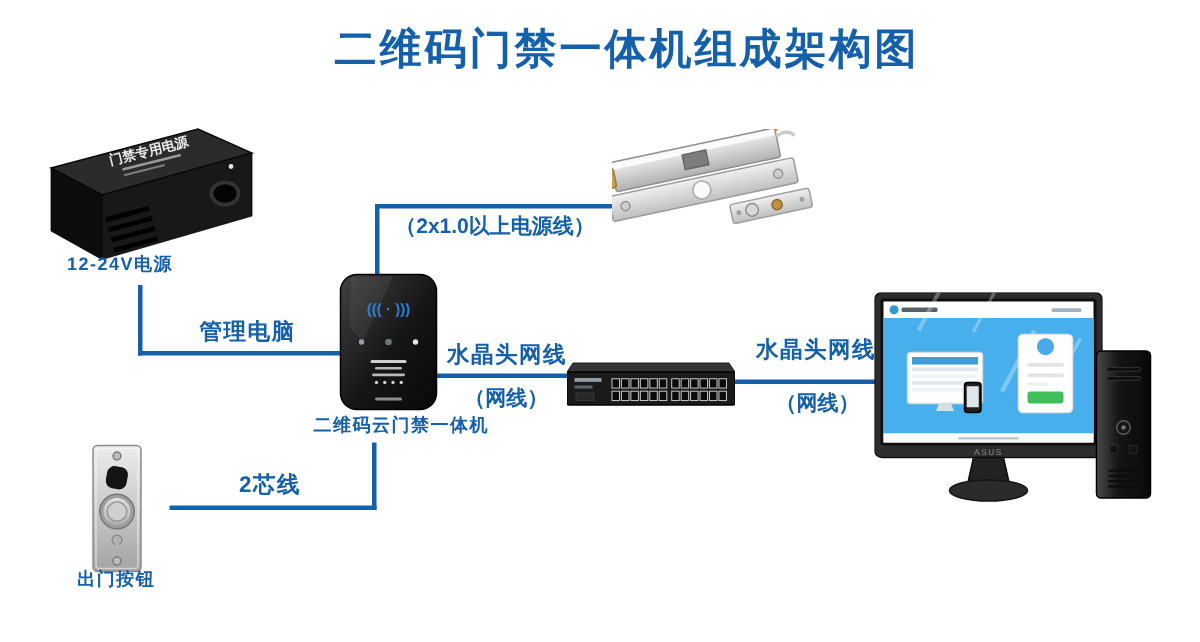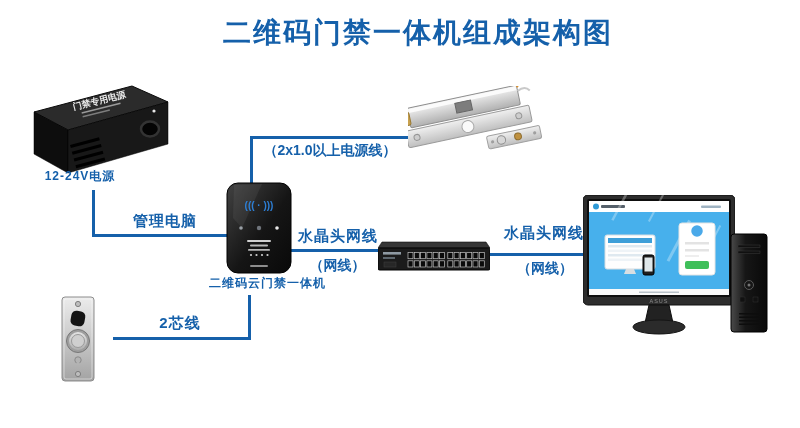--- a/index.html
+++ b/index.html
@@ -265,14 +265,15 @@
       <circle cx="18" cy="8" r="2.6" fill="#bdbdbd" stroke="#7e7e7e"></circle>
       <rect x="11" y="15" width="14" height="15" rx="5" fill="#141414" transform="rotate(10 18 22)"></rect>
       <circle cx="18" cy="45" r="11.5" fill="#9e9e9e" stroke="#787878"></circle>
       <circle cx="18" cy="45" r="9" fill="url(#btng)"></circle>
       <circle cx="18" cy="45" r="6.5" fill="#cfcfcf" stroke="#9a9a9a"></circle>
       <circle cx="18" cy="64" r="3.2" fill="#b3b3b3" stroke="#8a8a8a"></circle>
       <rect x="16.6" y="66" width="2.8" height="3" fill="#b3b3b3"></rect>
       <circle cx="18" cy="78" r="2.6" fill="#bdbdbd" stroke="#7e7e7e"></circle>
     </svg>
   </div>
+  <div class="node-label" style="left:40px;top:378px;width:75px;">出门按钮</div>
 
 </div>
 
 </body></html>

